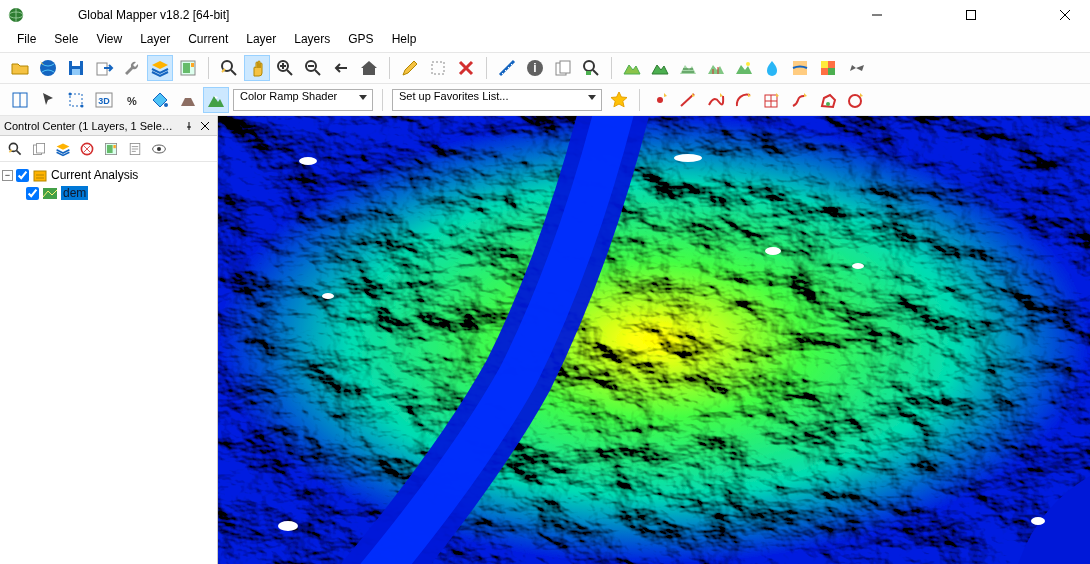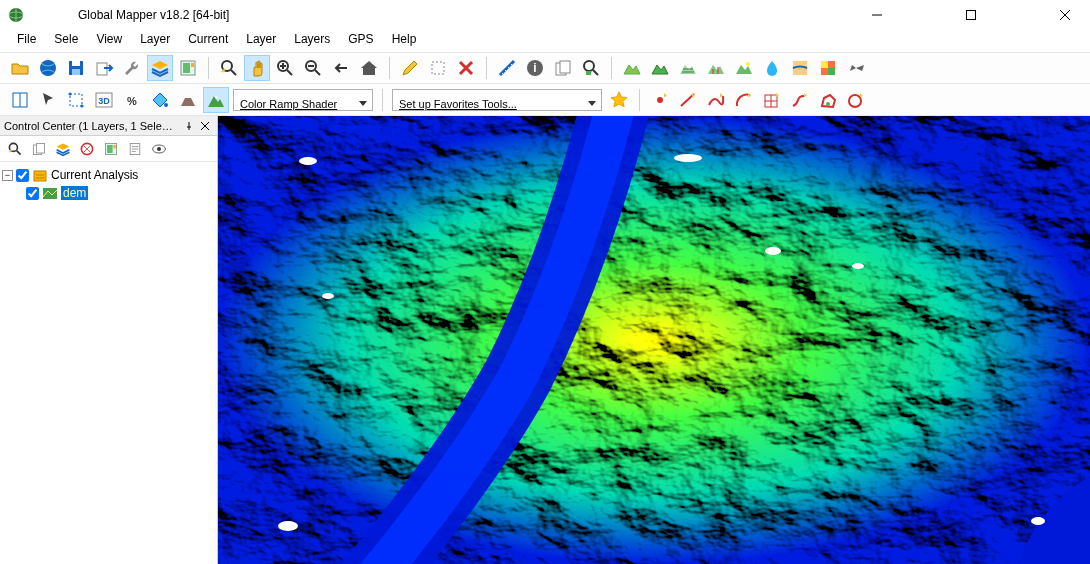--- a/index.html
+++ b/index.html
@@ -13,37 +13,37 @@
 .winbtn svg { stroke: #000; }
 
 .menubar { height: 22px; display: flex; align-items: flex-start; padding: 0 8px; background: #fff; font-size: 12px; }
 .menubar .menuitem { padding: 2px 9px; cursor: default; }
 
 .toolbar { display: flex; align-items: center; padding: 2px 6px; border-top: 1px solid #e6e6e6; border-bottom: 1px solid #e6e6e6; background: #fdfdfd; height: 32px; }
 .toolbar.row2 { border-top: none; }
 .tbtn { width: 26px; height: 26px; display: inline-flex; align-items: center; justify-content: center; margin: 0 1px; border: 1px solid transparent; cursor: default; }
 .tbtn.active { background: #cce8ff; border-color: #99d1ff; }
 .tsep { width: 1px; height: 22px; background: #d0d0d0; margin: 0 6px; }
-.tdd { height: 22px; border: 1px solid #b0b0b0; background: #fff; font-size: 11px; display: inline-flex; align-items: flex-end; padding: 0 2px 0 6px; margin: 0 3px; position: relative; cursor: default; text-decoration: underline; }
+.tdd { height: 22px; border: 1px solid #b0b0b0; background: #fff; font-size: 11px; display: inline-flex; align-items: flex-start; padding: 0 2px 0 6px; margin: 0 3px; position: relative; cursor: default; }
 .tdd .ddarrow { margin-left: auto; }
 
 .workarea { display: flex; height: calc(564px - 30px - 22px - 32px - 32px); }
 .sidebar { width: 218px; border-right: 1px solid #c8c8c8; display: flex; flex-direction: column; background: #fff; }
 .panelhdr { height: 20px; background: #f0f0f0; border-bottom: 1px solid #d0d0d0; display: flex; align-items: center; font-size: 11px; padding: 0 4px; }
 .panelhdr .hspacer { flex: 1 1 auto; }
 .panelhdr .pin, .panelhdr .close { width: 16px; height: 16px; display: inline-flex; align-items: center; justify-content: center; cursor: default; }
 .paneltb { height: 26px; display: flex; align-items: center; padding: 0 4px; border-bottom: 1px solid #e6e6e6; gap: 2px; }
 .paneltb .pb { width: 22px; height: 22px; display: inline-flex; align-items: center; justify-content: center; cursor: default; }
 .tree { flex: 1 1 auto; font-size: 12px; padding: 4px 2px; overflow: auto; }
 .tree-row { display: flex; align-items: center; height: 18px; gap: 3px; }
 .tree-row .exp { width: 11px; height: 11px; border: 1px solid #919191; background: #fff; display: inline-flex; align-items: center; justify-content: center; font-size: 9px; line-height: 1; cursor: default; }
 .tree-row input[type=checkbox] { width: 13px; height: 13px; }
 .tree-row .nico { width: 16px; height: 16px; }
 .tree-row.child { padding-left: 24px; }
-.tree-row .sel { background: #0078d7; color: #fef9c3; padding: 0 2px; }
+.tree-row .sel { background: #0078d7; color: #0f172a; padding: 0 2px; }
 
 .mapview { flex: 1 1 auto; position: relative; overflow: hidden; background: #001b58; }
 .mapview svg { width: 100%; height: 100%; display: block; }
 
 
 .ico { width: 20px; height: 20px; }
 .ico16 { width: 16px; height: 16px; }
 </style>
 </head>
 <body>
@@ -479,21 +479,21 @@
 
   <span class="tdd" style="width:140px">
     <span>Color Ramp Shader</span>
     <svg class="ddarrow" width="14" height="14" viewBox="0 0 14 14">
         <use href="#i-ddarrow"></use>
       </svg>
   </span>
   <span class="tsep"></span>
 
   <span class="tdd" style="width:210px">
-    <span>Set up Favorites Tools...</span>
+    <span>Set up Favorites List...</span>
     <svg class="ddarrow" width="14" height="14" viewBox="0 0 14 14">
         <use href="#i-ddarrow"></use>
       </svg>
   </span>
   <span class="tbtn">
       <svg class="ico" viewBox="0 0 20 20">
         <use href="#i-star"></use>
       </svg>
     </span>
   <span class="tsep"></span>

